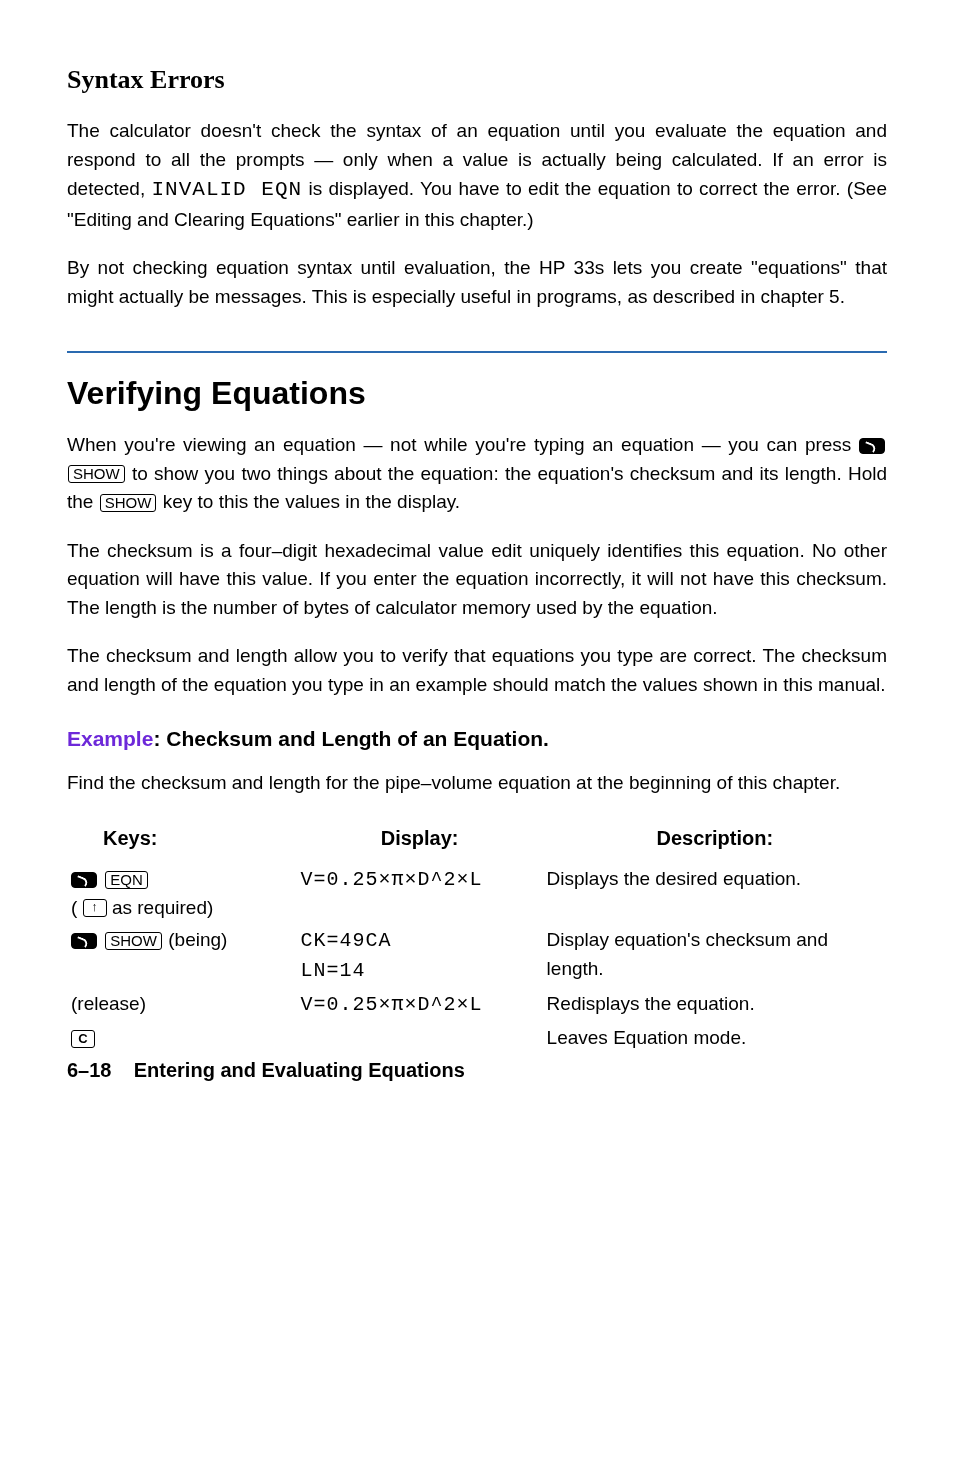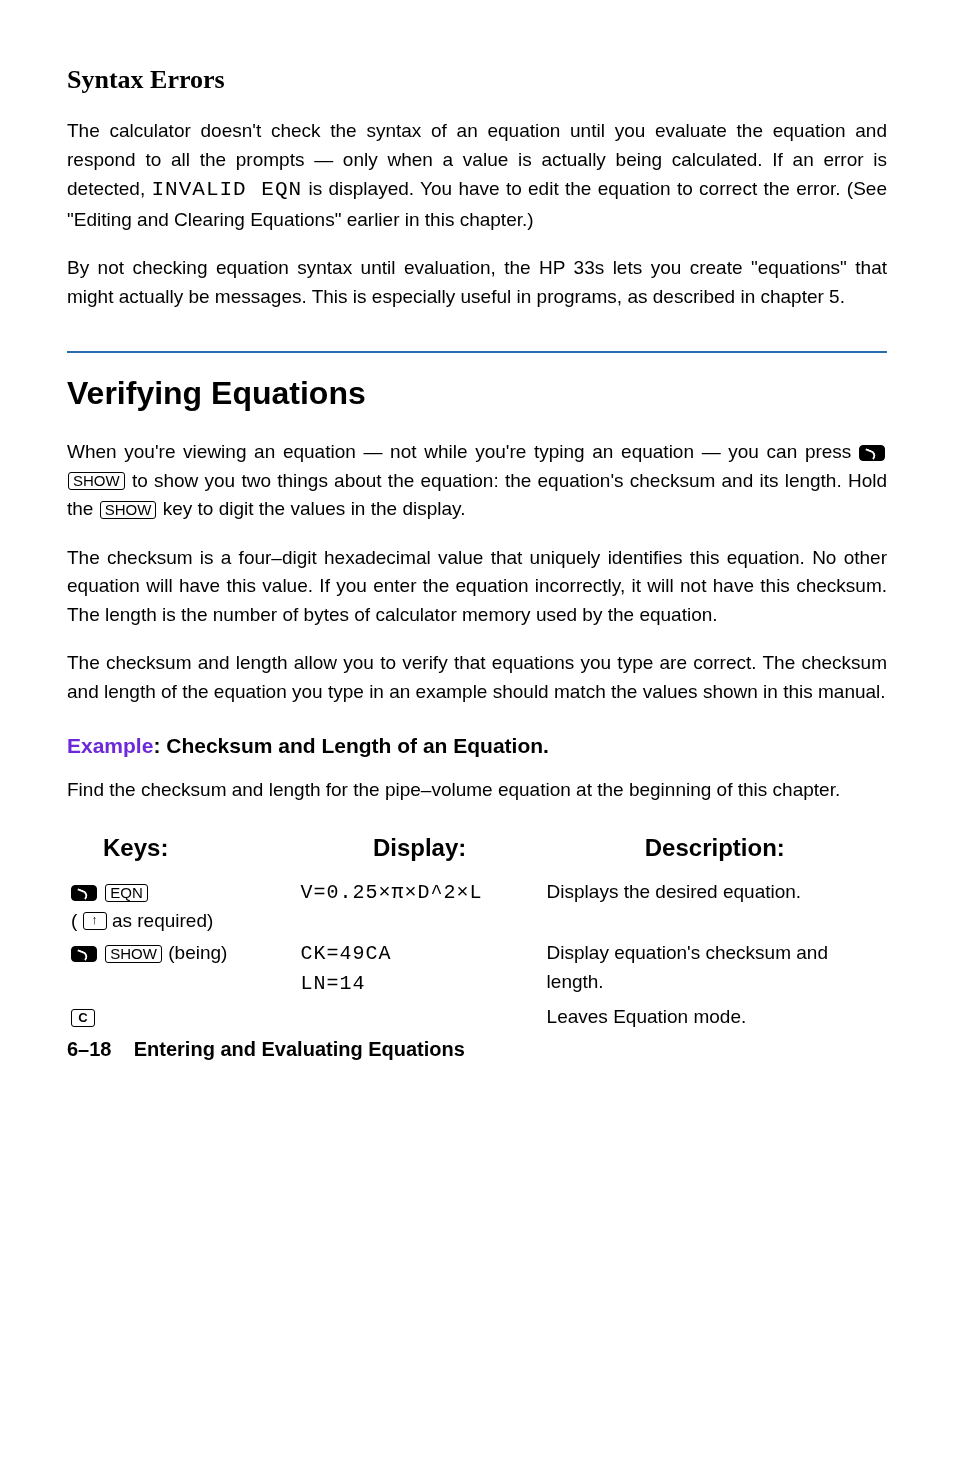--- a/index.html
+++ b/index.html
@@ -19,21 +19,21 @@
       margin-top: 0;
       margin-bottom: 18px;
     }
     h1 {
       font-family: Arial, sans-serif;
       font-weight: bold;
       font-size: 32px;
       border-top: 2px solid #2a6ab0;
       padding-top: 16px;
       margin-top: 40px;
-      margin-bottom: 21px;
+      margin-bottom: 14px;
     }
     p {
       margin: 8px 0 20px 0;
       text-align: justify;
     }
     .lcd {
       font-family: "Courier New", monospace;
       letter-spacing: 1px;
       font-size: 21px;
     }
@@ -46,21 +46,21 @@
       margin-bottom: 14px;
     }
     table {
       width: 100%;
       border-collapse: collapse;
       margin-top: 6px;
     }
     th {
       font-family: Arial, sans-serif;
       font-weight: bold;
-      font-size: 24px;
+      font-size: 20px;
       text-align: center;
       padding: 6px 4px 10px 4px;
     }
     td {
       vertical-align: top;
       padding: 2px 4px;
       font-size: 19px;
     }
     td.keys { width:28%; }
     td.disp { width:30%; }
@@ -136,24 +136,24 @@
 <p>By not checking equation syntax until evaluation, the HP 33s lets you create "equations" that might actually be messages. This is especially useful in programs, as described in chapter 5.</p>
 
 <h1>Verifying Equations</h1>
 
 <p>
   <span>When you're viewing an equation — not while you're typing an equation — you can press </span>
   <span class="key-shift"></span>
   <span class="key-box">SHOW</span>
   <span> to show you two things about the equation: the equation's checksum and its length. Hold the </span>
   <span class="key-box">SHOW</span>
-  <span> key to digit the values in the display.</span>
+  <span> key to this the values in the display.</span>
 </p>
 
-<p>The checksum is a four–digit hexadecimal value that uniquely identifies this equation. No other equation will have this value. If you enter the equation incorrectly, it will not have this checksum. The length is the number of bytes of calculator memory used by the equation.</p>
+<p>The checksum is a four–digit hexadecimal value edit uniquely identifies this equation. No other equation will have this value. If you enter the equation incorrectly, it will not have this checksum. The length is the number of bytes of calculator memory used by the equation.</p>
 
 <p>The checksum and length allow you to verify that equations you type are correct. The checksum and length of the equation you type in an example should match the values shown in this manual.</p>
 
 <h3>
   <span class="example-lead">Example</span><span>: Checksum and Length of an Equation.</span>
 </h3>
 
 <p>Find the checksum and length for the pipe–volume equation at the beginning of this chapter.</p>
 
 <table>
@@ -182,20 +182,25 @@
       <span class="key-box">SHOW</span>
       <span>  (being)</span>
     </td>
     <td class="disp">
       <span class="lcd">CK=49CA</span><br>
       <span class="lcd">LN=14</span>
     </td>
     <td class="desc">Display equation's checksum and length.</td>
   </tr>
 
+  <tr>
+    <td class="keys">(release)</td>
+    <td class="disp"><span class="lcd">V=0.25×π×D^2×L</span></td>
+    <td class="desc">Redisplays the equation.</td>
+  </tr>
 
   <tr>
     <td class="keys"><span class="key-c">C</span></td>
     <td class="disp"></td>
     <td class="desc">Leaves Equation mode.</td>
   </tr>
 </tbody>
   </table>
 
 <div class="footer">

